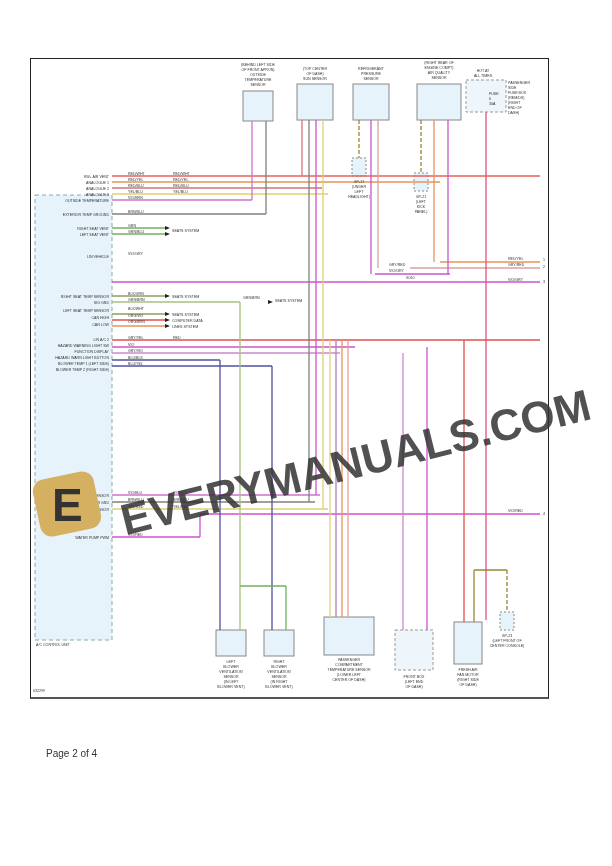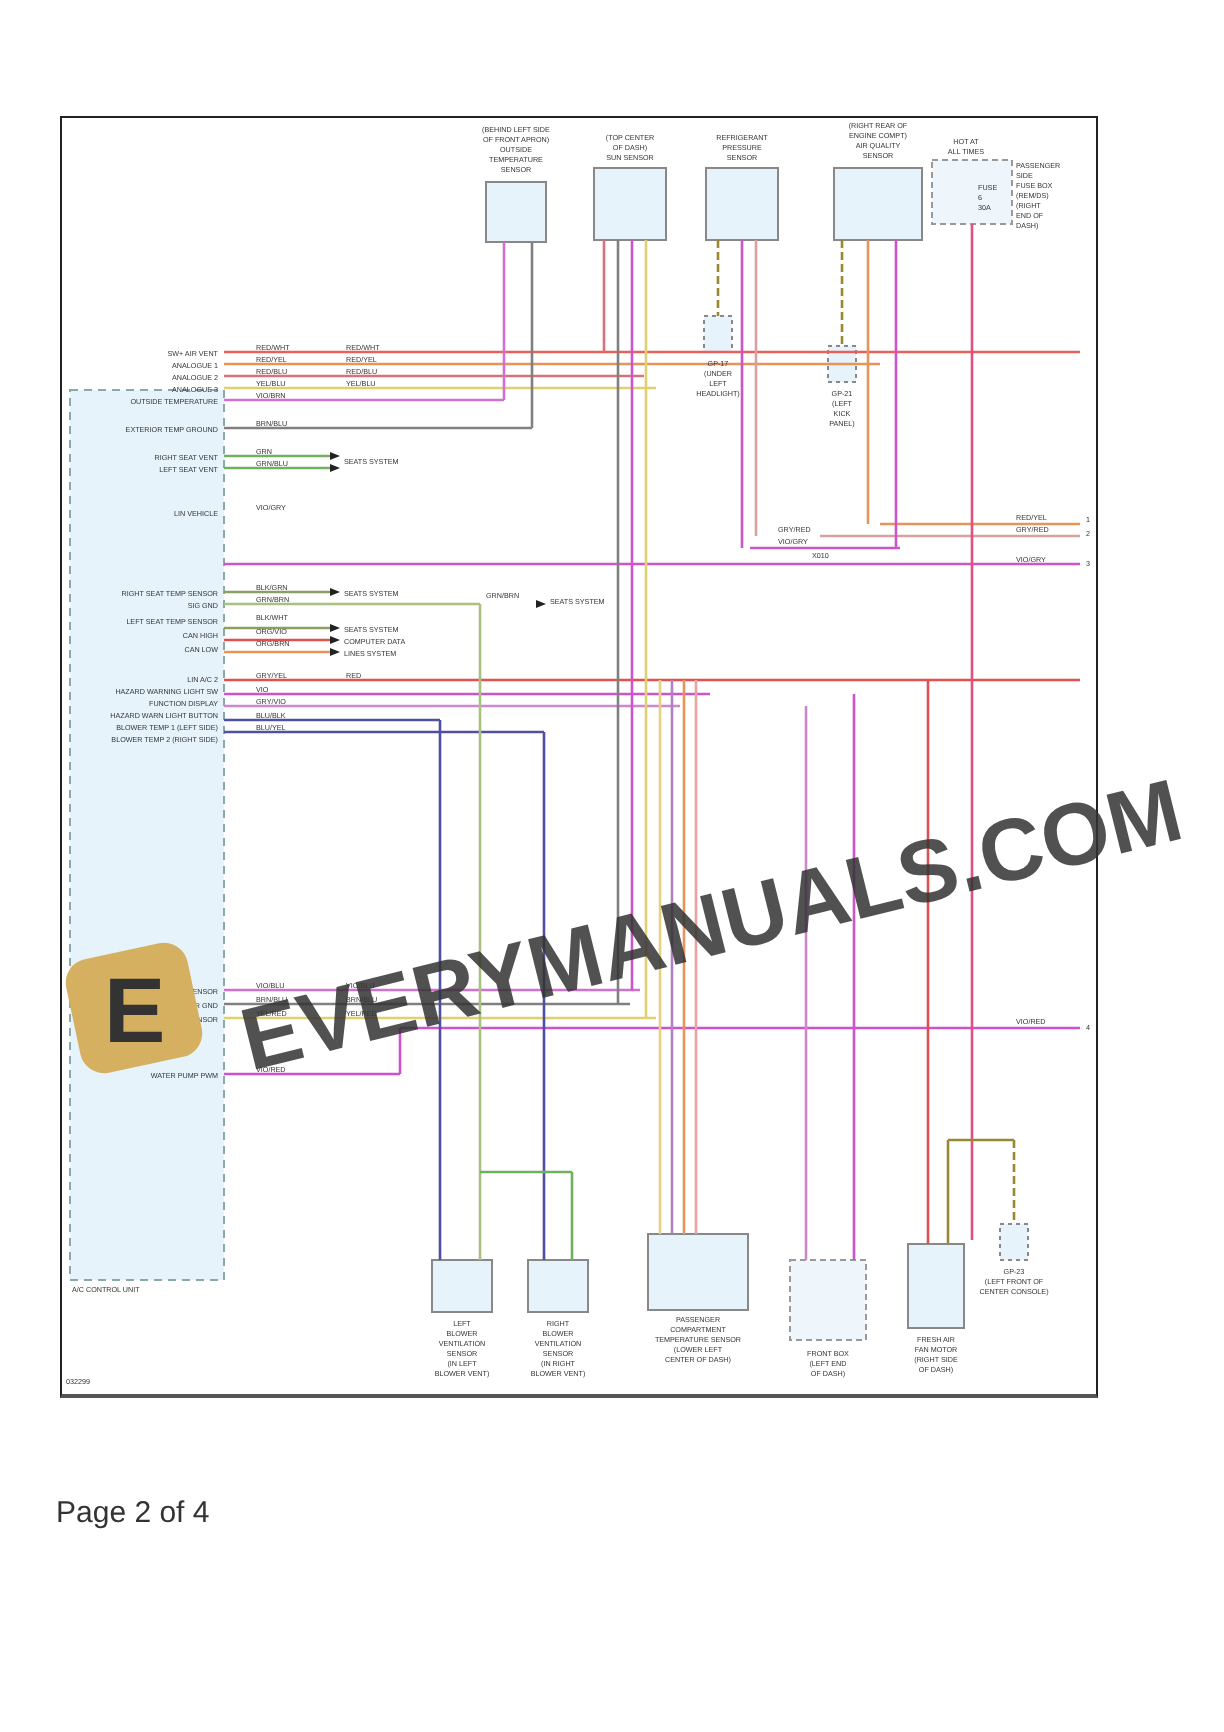--- a/index.html
+++ b/index.html
@@ -1,20 +1,20 @@
 <!DOCTYPE html>
 <html><head>
 <meta charset="utf-8">
 <style>
   html, body { margin:0; padding:0; background:#ffffff; }
   body { width:612px; height:866px; position:relative; overflow:hidden; font-family:"Liberation Sans", sans-serif; }
   .page { position:absolute; left:0; top:0; width:612px; height:866px; background:#fff; }
   .frame { position:absolute; left:30px; top:58px; width:517px; height:638px; border:1px solid #222; border-bottom:2px solid #555; background:#fff; }
   svg { position:absolute; left:0; top:0; }
-  .page-footer { position:absolute; left:28px; top:748px; font-size:15px; color:#333; }
+  .page-footer { position:absolute; left:46px; top:748px; font-size:10px; color:#333; }
   .wm-text { font-family:"Liberation Sans", sans-serif; font-weight:bold; }
   text { font-family:"Liberation Sans", sans-serif; }
 </style>
 </head>
 <body>
 
 <div class="page">
   <div class="frame"></div>
 
   <svg width="612" height="866" viewBox="0 0 612 866">

